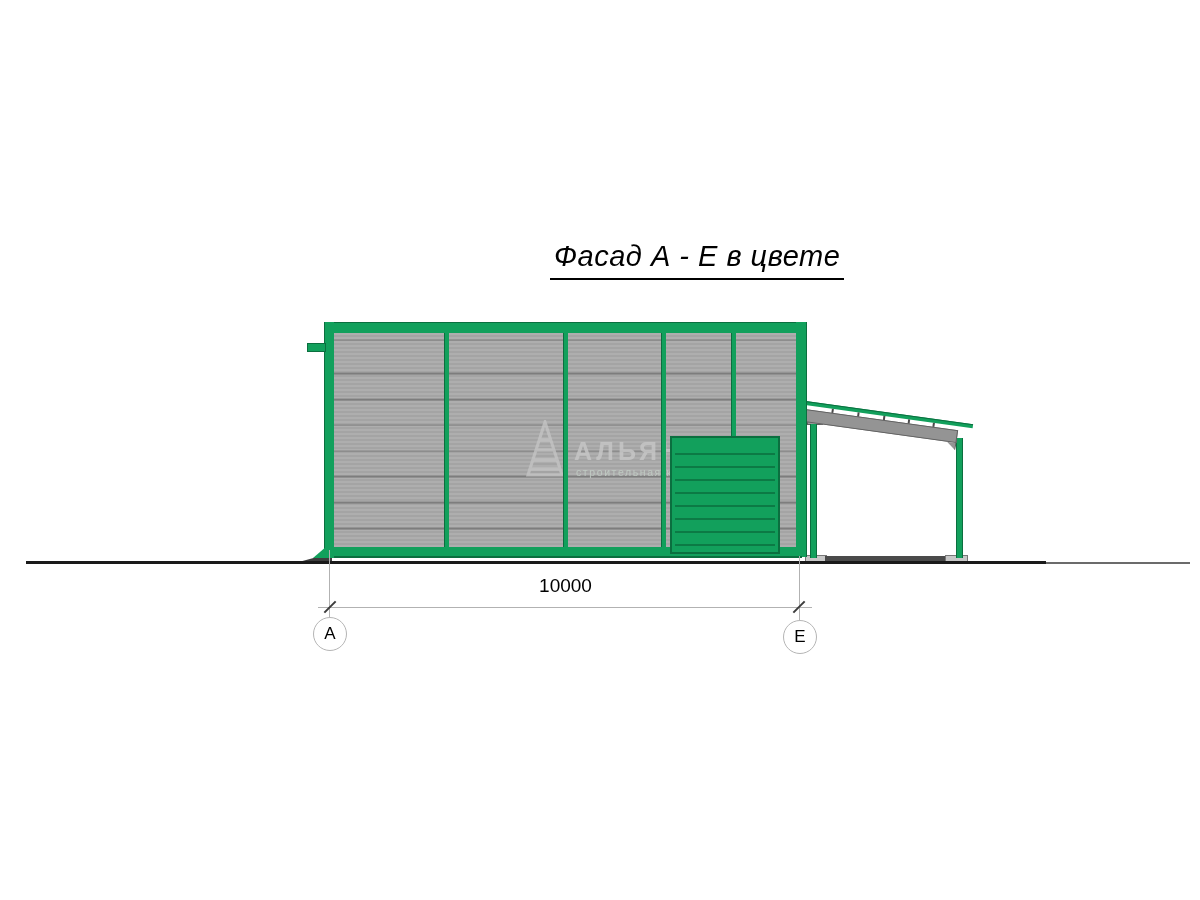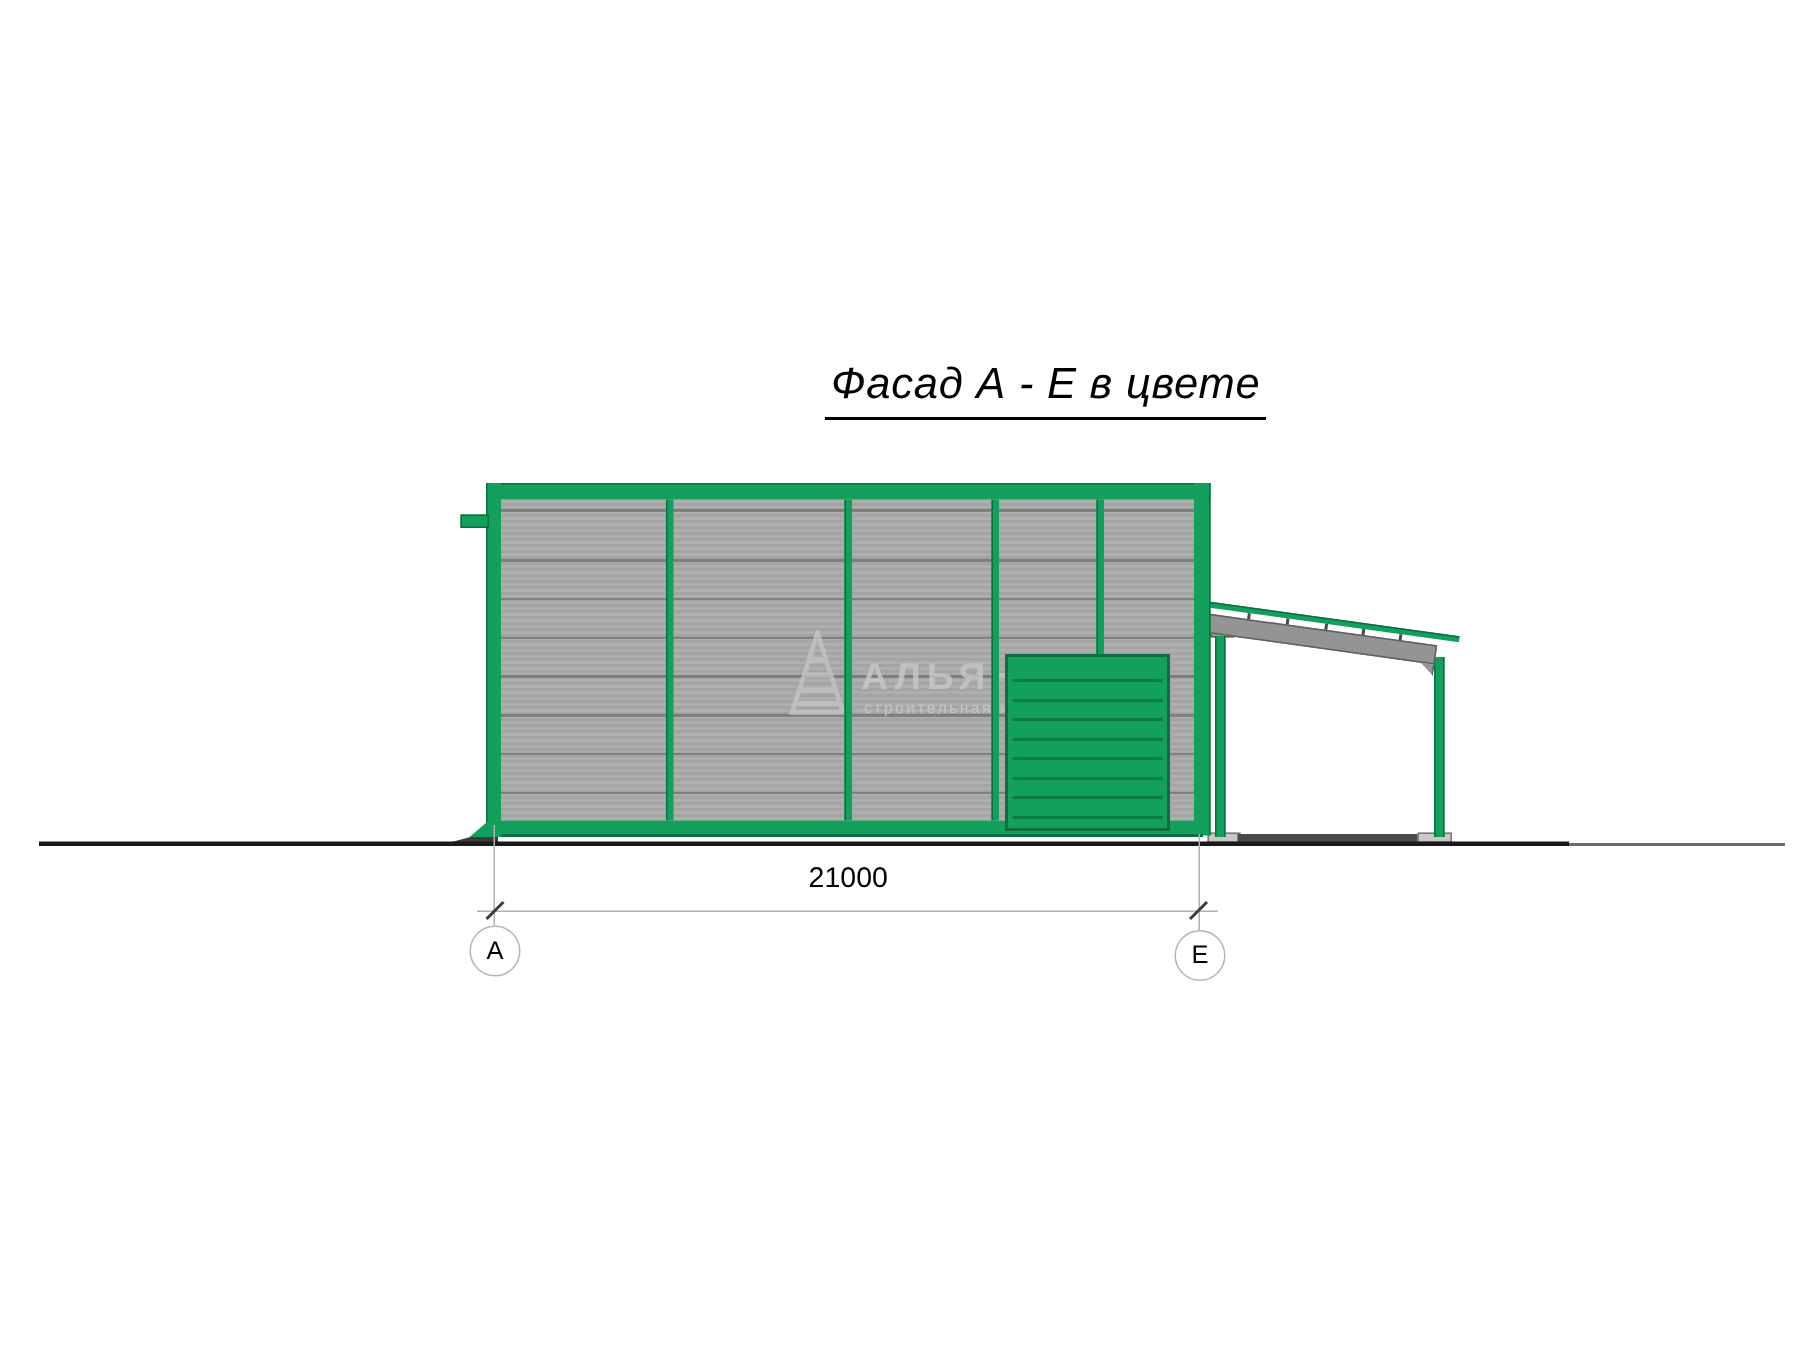--- a/index.html
+++ b/index.html
@@ -158,21 +158,21 @@
   <div class="plate plate-right"></div>
   <div class="soil-left"></div>
   <div class="ground-main"></div>
   <div class="ground-ext"></div>
 
   <div class="ext-line ext-left"></div>
   <div class="ext-line ext-right"></div>
   <div class="dim-line"></div>
   <div class="tick tick-left"></div>
   <div class="tick tick-right"></div>
-  <div class="dim-label">21000</div>
+  <div class="dim-label">10000</div>
   <div class="axis-circle axis-left">
     <span style="position:static">А</span>
   </div>
   <div class="axis-circle axis-right">
     <span style="position:static">Е</span>
   </div>
 
 </div>
 
 </body></html>

